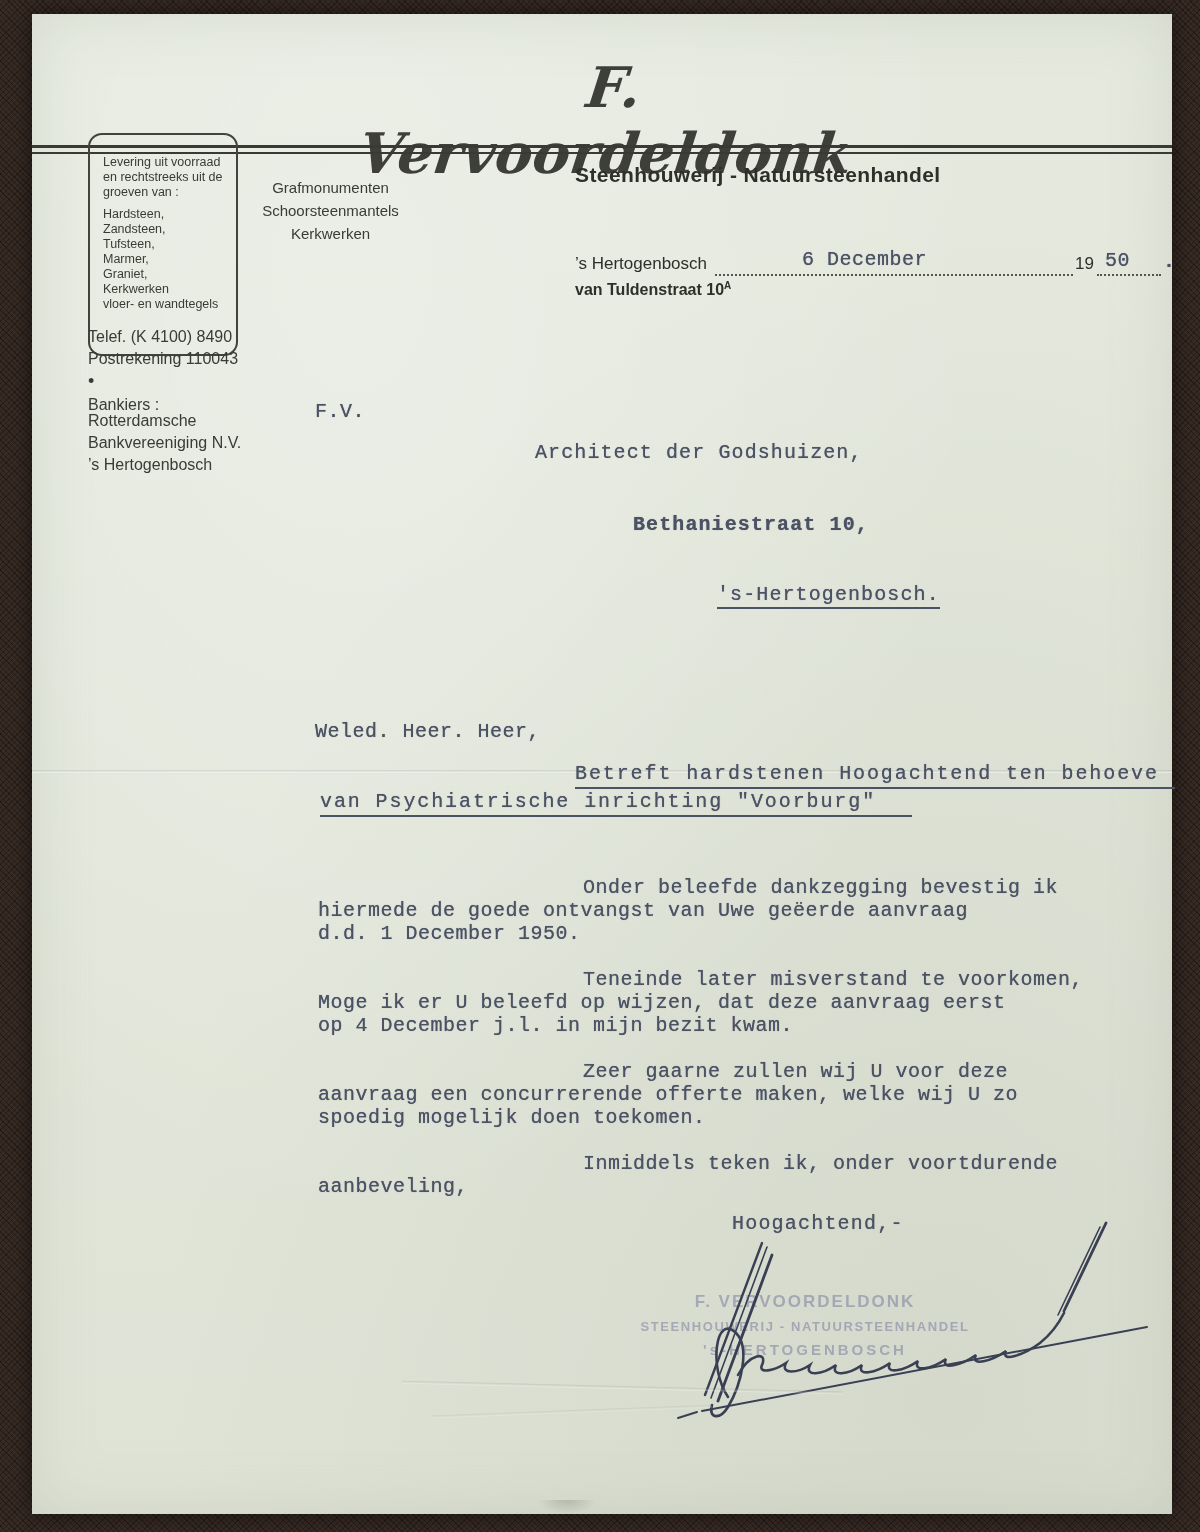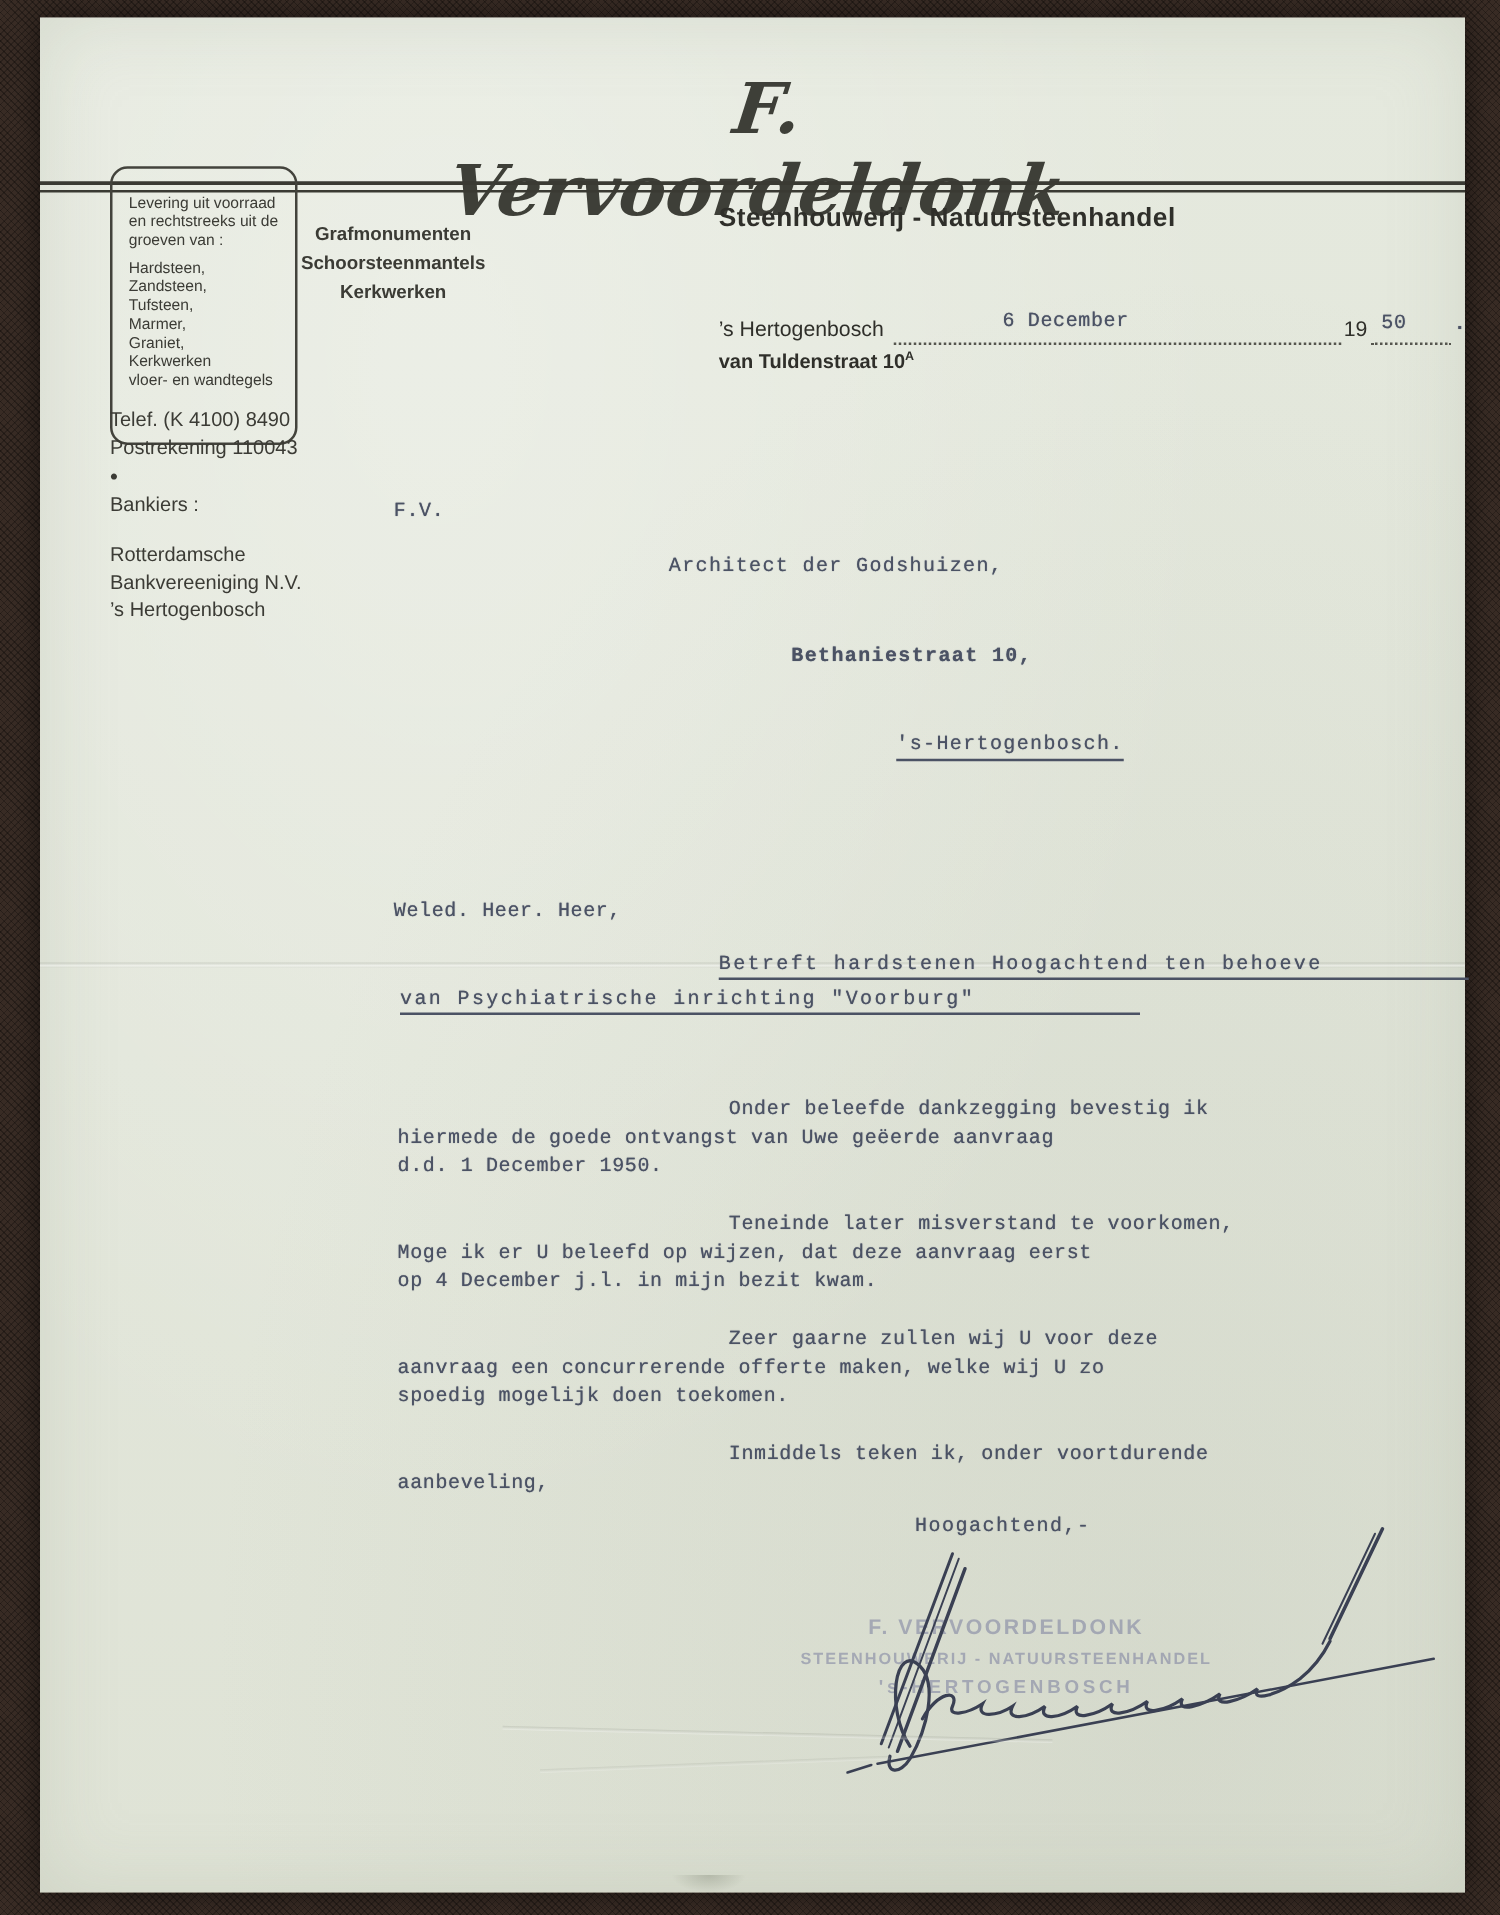--- a/index.html
+++ b/index.html
@@ -15,49 +15,49 @@
     position:absolute;left:32px;top:14px;width:1140px;height:1500px;
     background:
       radial-gradient(ellipse at 28% 18%, rgba(255,255,255,.28), rgba(255,255,255,0) 55%),
       radial-gradient(ellipse at 80% 90%, rgba(180,186,170,.25), rgba(255,255,255,0) 60%),
       linear-gradient(180deg,#e5e9de 0%, #e2e6da 55%, #dfe3d6 100%);
     box-shadow:0 0 22px rgba(0,0,0,.6), inset 0 0 60px rgba(160,168,148,.25);
   }
   .abs{position:absolute;}
   .typed{
     font-family:"Liberation Mono","DejaVu Sans Mono",monospace;
-    color:#4b5264;font-size:16px;letter-spacing:.5px;
+    color:#4b5264;font-size:20px;letter-spacing:.5px;
     text-shadow:0 0 .7px rgba(70,78,100,.85);
     white-space:pre;
   }
   
   .company-title{
     left:298px;top:40px;width:560px;text-align:center;
     font-family:"DejaVu Serif",serif;font-style:italic;font-weight:bold;
     font-size:56px;color:#3e3f38;transform:skewX(-7deg);letter-spacing:0px;
   }
   .rule{left:0;width:1140px;height:2.5px;background:#3a3a33;}
   .rule1{top:131px;} .rule2{top:137.5px;}
   .supply-box{
     left:56px;top:119px;width:150px;height:223px;box-sizing:border-box;
     border:2.5px solid #43433c;border-radius:14px;
     padding:20px 8px 0 13px;
     font-size:12.5px;line-height:15px;color:#3b3b35;
   }
   .supply-box ul{margin:0;padding:0;list-style:none;}
   .supply-box .materials{margin-top:7px;}
-  .services{left:200px;top:162px;width:165px;text-align:center;
-    font-weight:bold;font-size:15px;line-height:23px;color:#3b3b35;}
+  .services{left:216px;top:162px;width:165px;text-align:center;
+    font-weight:normal;font-size:15px;line-height:23px;color:#3b3b35;}
   .services ul{margin:0;padding:0;list-style:none;}
   .subtitle{left:543px;top:149px;font-weight:bold;font-size:21px;
     letter-spacing:.4px;color:#2f2f2a;}
   .contact{left:56px;color:#3b3b35;font-size:16px;line-height:22px;}
   .phone{top:312px;} .giro{top:334px;} .dot-sep{top:356px;font-size:18px;}
   .bankers-label{top:380px;}
-  .bankers{left:56px;top:420px;font-size:16px;line-height:22px;color:#3b3b35;}
+  .bankers{left:56px;top:396px;font-size:16px;line-height:22px;color:#3b3b35;}
   .bankers ul{margin:0;padding:0;list-style:none;}
   
   .date-row{left:543px;top:234px;width:590px;height:34px;}
   .date-city{position:absolute;left:0;top:6px;font-size:17px;color:#2f2f2a;}
   .dots{position:absolute;top:26px;border-bottom:2px dotted #55554e;height:0;}
   .dots1{left:140px;width:358px;}
   .dots2{left:522px;width:64px;}
   .typed-date{position:absolute;left:227px;top:0px;}
   .year-print{position:absolute;left:500px;top:6px;font-size:17px;color:#2f2f2a;}
   .typed-year{position:absolute;left:530px;top:1px;}

